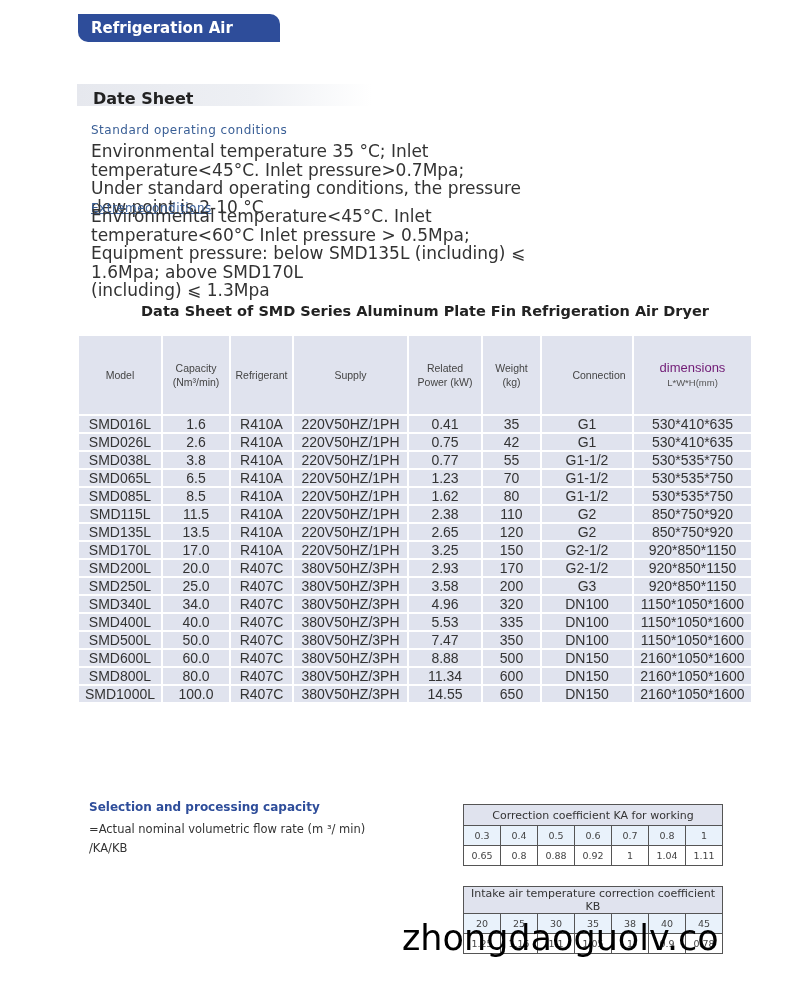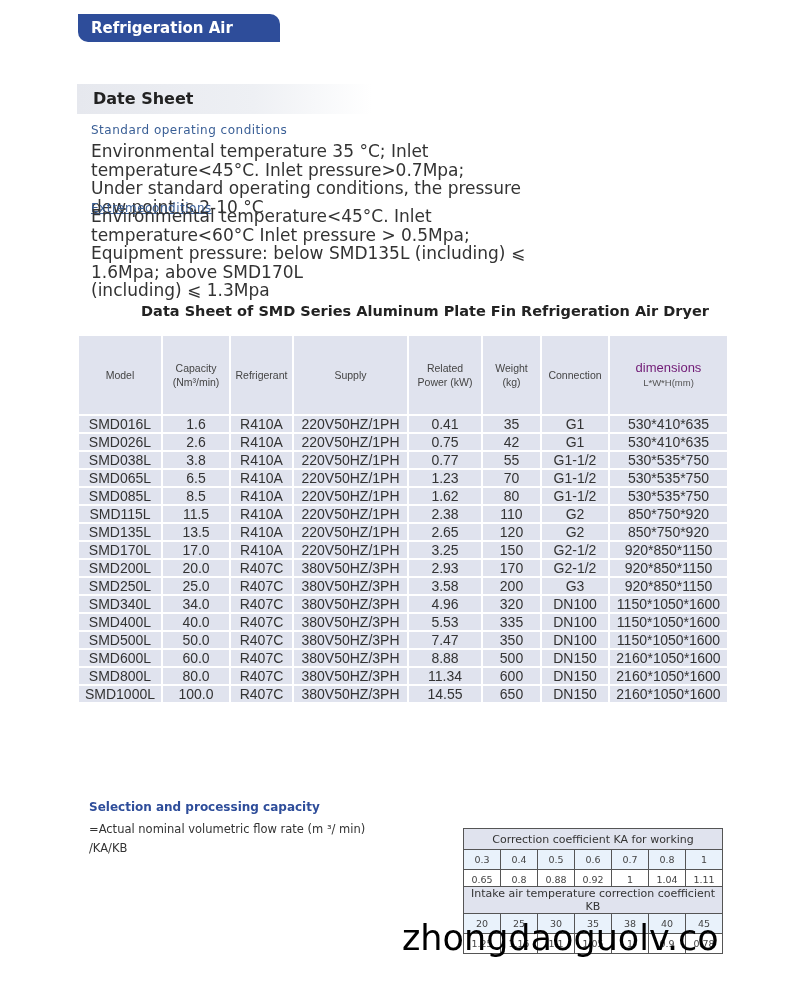--- a/index.html
+++ b/index.html
@@ -1,21 +1,21 @@
 <!DOCTYPE html>
 <html><head>
 <meta charset="utf-8">
 <style>
   html, body { margin:0; padding:0; background:#ffffff; }
   body { width:805px; height:991px; position:relative; overflow:hidden;
          font-family:"DejaVu Sans", sans-serif; color:#333; }
   .banner { position:absolute; left:78px; top:14px; width:202px; height:28px;
             background:#2e4d9a; border-radius:0 10px 0 10px; color:#fff;
             font-weight:bold; font-size:15px; line-height:28px; padding-left:13px; box-sizing:border-box; }
-  .section-bar { position:absolute; left:77px; top:84px; width:295px; height:30px;
+  .section-bar { position:absolute; left:77px; top:84px; width:295px; height:22px;
                  background:linear-gradient(90deg,#e6e8ee 0%,#eef0f4 60%,#ffffff 100%);
                  font-weight:bold; font-size:16px; color:#222; line-height:30px; padding-left:16px; box-sizing:border-box; }
   .sub-h { position:absolute; left:91px; font-size:12px; color:#3a5f96; letter-spacing:0.5px; }
   .body-txt { position:absolute; left:91px; font-size:17px; color:#333; line-height:18.5px; width:470px; }
   .table-title { position:absolute; left:78px; width:694px; top:303px; text-align:center;
                  font-weight:bold; font-size:14.5px; color:#222; }
   table.main { position:absolute; left:77px; top:334px; border-collapse:collapse;
                font-family:"Liberation Sans", sans-serif; }
   table.main th { background:#e0e3ee; font-weight:normal; color:#444; font-size:10.5px;
                   border:2px solid #fff; height:78px; padding:0; line-height:14px; }
@@ -63,21 +63,21 @@
 
 <table class="main">
   <thead>
     <tr>
       <th style="width:82px;"><span>Model</span></th>
       <th style="width:66px;"><span>Capacity</span><br><span>(Nm³/min)</span></th>
       <th style="width:61px;"><span>Refrigerant</span></th>
       <th style="width:113px;"><span>Supply</span></th>
       <th style="width:72px;"><span>Related</span><br><span>Power (kW)</span></th>
       <th style="width:57px;"><span>Weight</span><br><span>(kg)</span></th>
-      <th style="width:66px;"><span>Connection</span></th>
+      <th style="width:66px;padding-left:24px;"><span>Connection</span></th>
       <th style="width:117px;"><span class="dim-h">dimensions</span><br><span class="dim-s">L*W*H(mm)</span></th>
     </tr>
   </thead>
   <tbody id="datasheet-body">
       <tr>
         <td>SMD016L</td>
         <td>1.6</td>
         <td>R410A</td>
         <td>220V50HZ/1PH</td>
         <td>0.41</td>
@@ -237,21 +237,21 @@
       </tr>
     </tbody>
 </table>
 
 <div class="sel-h">Selection and processing capacity</div>
 <div class="sel-t">
   <div>=Actual nominal volumetric flow rate (m ³/ min)</div>
   <div>/KA/KB</div>
 </div>
 
-<table class="coef" style="top:828px;">
+<table class="coef" style="top:804px;">
   <tbody>
       <tr>
         <th colspan="7">Correction coefficient KA for working</th>
       </tr>
   <tr class="hdr" id="ka-inputs">
         <td>0.3</td>
         <td>0.4</td>
         <td>0.5</td>
         <td>0.6</td>
         <td>0.7</td>

